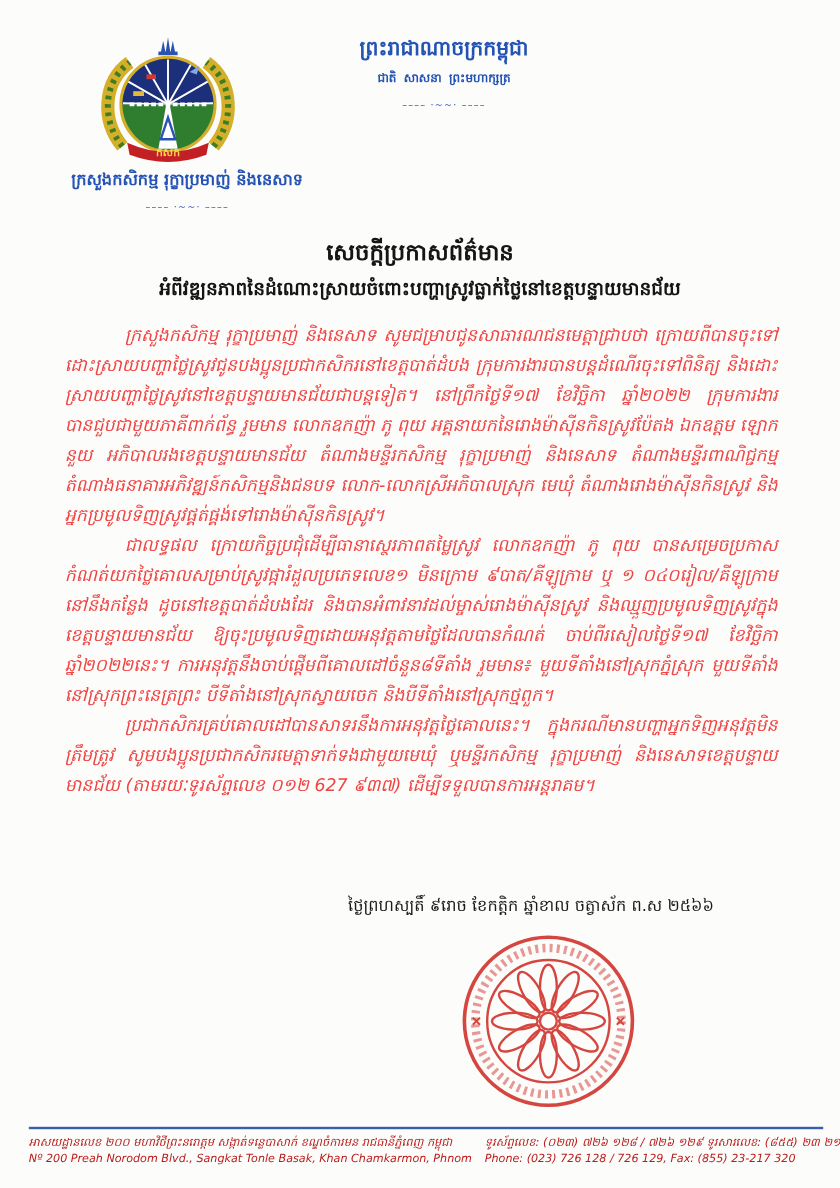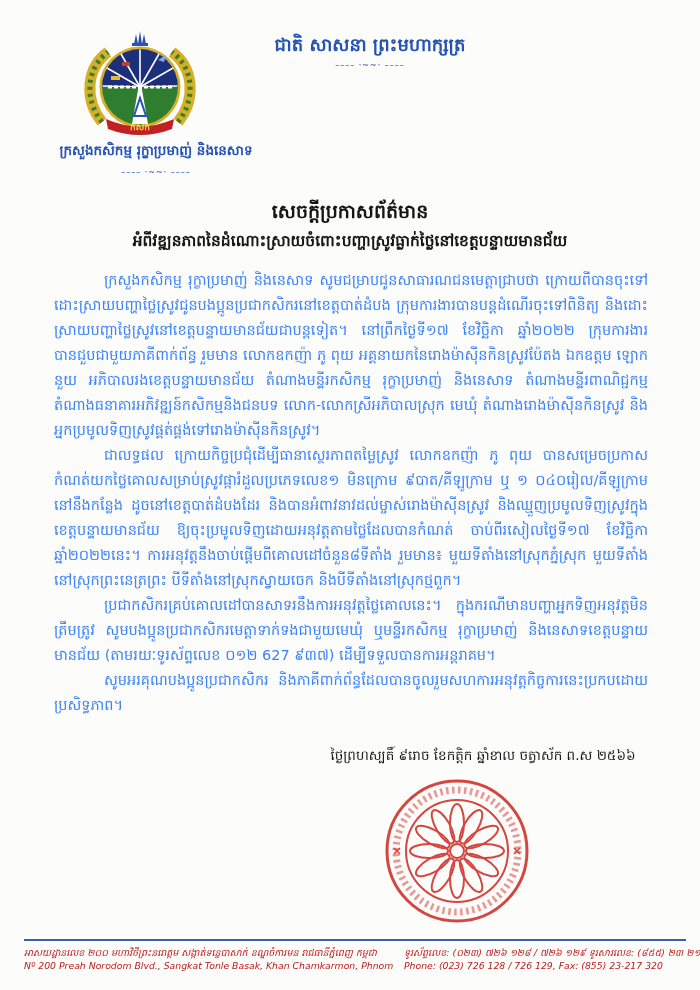--- a/index.html
+++ b/index.html
@@ -19,38 +19,38 @@
   .ministry-name {
     left:6px; top:142px; width:300px; text-align:center;
     color:#2453b5; font-weight:bold; font-size:13.5px; line-height:17px;
   }
   .ornament {
     color:#2453b5; font-size:8px; letter-spacing:1px; text-align:center;
   }
   .ministry-ornament { left:6px; top:168px; width:300px; }
   .kingdom-block { left:262px; top:30px; width:216px; text-align:center; color:#2453b5; }
   .kingdom-l1 { font-size:17px; font-weight:bold; line-height:22px; }
-  .kingdom-l2 { font-size:18px; font-weight:bold; line-height:20px; margin-top:5px; }
+  .kingdom-l2 { font-size:10px; font-weight:bold; line-height:20px; margin-top:5px;font-family:Liberation Mono, monospace; }
   .kingdom-ornament { margin-top:6px; }
 
   
   .title-block { left:0; top:198px; width:700px; text-align:center; color:#151515; }
   .title-l1 { font-size:19px; font-weight:bold; line-height:26px; }
   .title-l2 { font-size:15.5px; font-weight:bold; line-height:24px; margin-top:5px; }
 
   
   .body-text {
-    left:54px; top:268px; width:594px; color:#3b82f6;
-    font-size:14.5px; line-height:25px; text-align:justify;
+    left:54px; top:268px; width:594px; color:#ef4444;
+    font-size:14.5px; line-height:25px; text-align:justify;font-style:italic;
   }
   .body-text p { margin:0; text-indent:50px; }
 
   
   .dateline {
-    left:290px; top:740px; width:386px; text-align:center;
+    left:290px; top:740px; width:386px; 
     color:#1b1b1d; font-size:13.5px; line-height:30px;
   }
 
   
   .stamp { left:380px; top:774px; width:154px; height:154px; opacity:.88; }
 
   
   .footer-rule { left:24px; top:939px; width:662px; height:2px; background:#3a5fae; }
   .footer-cols {
     left:24px; top:946px; width:662px; display:flex; color:#b91c1c;font-style:italic;
@@ -107,34 +107,34 @@
 
       <path d="M28,93 Q62,108 96,93 L94,103 Q62,115 30,103 Z" fill="#c32025"></path>
       <text x="62" y="104" text-anchor="middle" font-size="9" font-weight="bold" fill="#ffd24a">កសក</text>
     </svg>
   </div>
 
   <div class="abs ministry-name">ក្រសួងកសិកម្ម រុក្ខាប្រមាញ់ និងនេសាទ</div>
   <div class="abs ornament ministry-ornament">–––– ·~~· ––––</div>
 
   <div class="abs kingdom-block">
+    <div class="kingdom-l1">ព្រះរាជាណាចក្រកម្ពុជា</div>
     <div class="kingdom-l2">ជាតិ សាសនា ព្រះមហាក្សត្រ</div>
     <div class="ornament kingdom-ornament">–––– ·~~· ––––</div>
   </div>
 
   <div class="abs title-block">
     <div class="title-l1">សេចក្តីប្រកាសព័ត៌មាន</div>
     <div class="title-l2">អំពីវឌ្ឍនភាពនៃដំណោះស្រាយចំពោះបញ្ហាស្រូវធ្លាក់ថ្លៃនៅខេត្តបន្ទាយមានជ័យ</div>
   </div>
 
   <div class="abs body-text">
     <p>ក្រសួងកសិកម្ម រុក្ខាប្រមាញ់ និងនេសាទ សូមជម្រាបជូនសាធារណជនមេត្តាជ្រាបថា ក្រោយពីបានចុះទៅដោះស្រាយបញ្ហាថ្លៃស្រូវជូនបងប្អូនប្រជាកសិករនៅខេត្តបាត់ដំបង ក្រុមការងារបានបន្តដំណើរចុះទៅពិនិត្យ និងដោះស្រាយបញ្ហាថ្លៃស្រូវនៅខេត្តបន្ទាយមានជ័យជាបន្តទៀត។ នៅព្រឹកថ្ងៃទី១៧ ខែវិច្ឆិកា ឆ្នាំ២០២២ ក្រុមការងារបានជួបជាមួយភាគីពាក់ព័ន្ធ រួមមាន លោកឧកញ៉ា ភូ ពុយ អគ្គនាយកនៃរោងម៉ាស៊ីនកិនស្រូវប៉ែតង ឯកឧត្តម ឡោក នួយ អភិបាលរងខេត្តបន្ទាយមានជ័យ តំណាងមន្ទីរកសិកម្ម រុក្ខាប្រមាញ់ និងនេសាទ តំណាងមន្ទីរពាណិជ្ជកម្ម តំណាងធនាគារអភិវឌ្ឍន៍កសិកម្មនិងជនបទ លោក-លោកស្រីអភិបាលស្រុក មេឃុំ តំណាងរោងម៉ាស៊ីនកិនស្រូវ និងអ្នកប្រមូលទិញស្រូវផ្គត់ផ្គង់ទៅរោងម៉ាស៊ីនកិនស្រូវ។</p>
     <p>ជាលទ្ធផល ក្រោយកិច្ចប្រជុំដើម្បីធានាស្ថេរភាពតម្លៃស្រូវ លោកឧកញ៉ា ភូ ពុយ បានសម្រេចប្រកាសកំណត់យកថ្លៃគោលសម្រាប់ស្រូវផ្ការំដួលប្រភេទលេខ១ មិនក្រោម ៩បាត/គីឡូក្រាម ឬ ១ ០៤០រៀល/គីឡូក្រាម នៅនឹងកន្លែង ដូចនៅខេត្តបាត់ដំបងដែរ និងបានអំពាវនាវដល់ម្ចាស់រោងម៉ាស៊ីនស្រូវ និងឈ្មួញប្រមូលទិញស្រូវក្នុងខេត្តបន្ទាយមានជ័យ ឱ្យចុះប្រមូលទិញដោយអនុវត្តតាមថ្លៃដែលបានកំណត់ ចាប់ពីរសៀលថ្ងៃទី១៧ ខែវិច្ឆិកា ឆ្នាំ២០២២នេះ។ ការអនុវត្តនឹងចាប់ផ្ដើមពីគោលដៅចំនួន៨ទីតាំង រួមមាន៖ មួយទីតាំងនៅស្រុកភ្នំស្រុក មួយទីតាំងនៅស្រុកព្រះនេត្រព្រះ បីទីតាំងនៅស្រុកស្វាយចេក និងបីទីតាំងនៅស្រុកថ្មពួក។</p>
     <p>ប្រជាកសិករគ្រប់គោលដៅបានសាទរនឹងការអនុវត្តថ្លៃគោលនេះ។ ក្នុងករណីមានបញ្ហាអ្នកទិញអនុវត្តមិនត្រឹមត្រូវ សូមបងប្អូនប្រជាកសិករមេត្តាទាក់ទងជាមួយមេឃុំ ឬមន្ទីរកសិកម្ម រុក្ខាប្រមាញ់ និងនេសាទខេត្តបន្ទាយមានជ័យ (តាមរយៈទូរស័ព្ទលេខ ០១២ 627 ៩៣៧) ដើម្បីទទួលបានការអន្តរាគម។</p>
-    <p>សូមអរគុណបងប្អូនប្រជាកសិករ និងភាគីពាក់ព័ន្ធដែលបានចូលរួមសហការអនុវត្តកិច្ចការនេះប្រកបដោយប្រសិទ្ធភាព។</p>
   </div>
 
   <div class="abs dateline">
     <div>ថ្ងៃព្រហស្បតិ៍ ៩រោច ខែកត្តិក ឆ្នាំខាល ចត្វាស័ក ព.ស ២៥៦៦</div>
   </div>
 
   <div class="abs stamp">
     <svg viewBox="0 0 154 154" width="154" height="154">
       <g stroke="#cf2e26" fill="none">
         <circle cx="77" cy="77" r="70" stroke-width="3"></circle>

